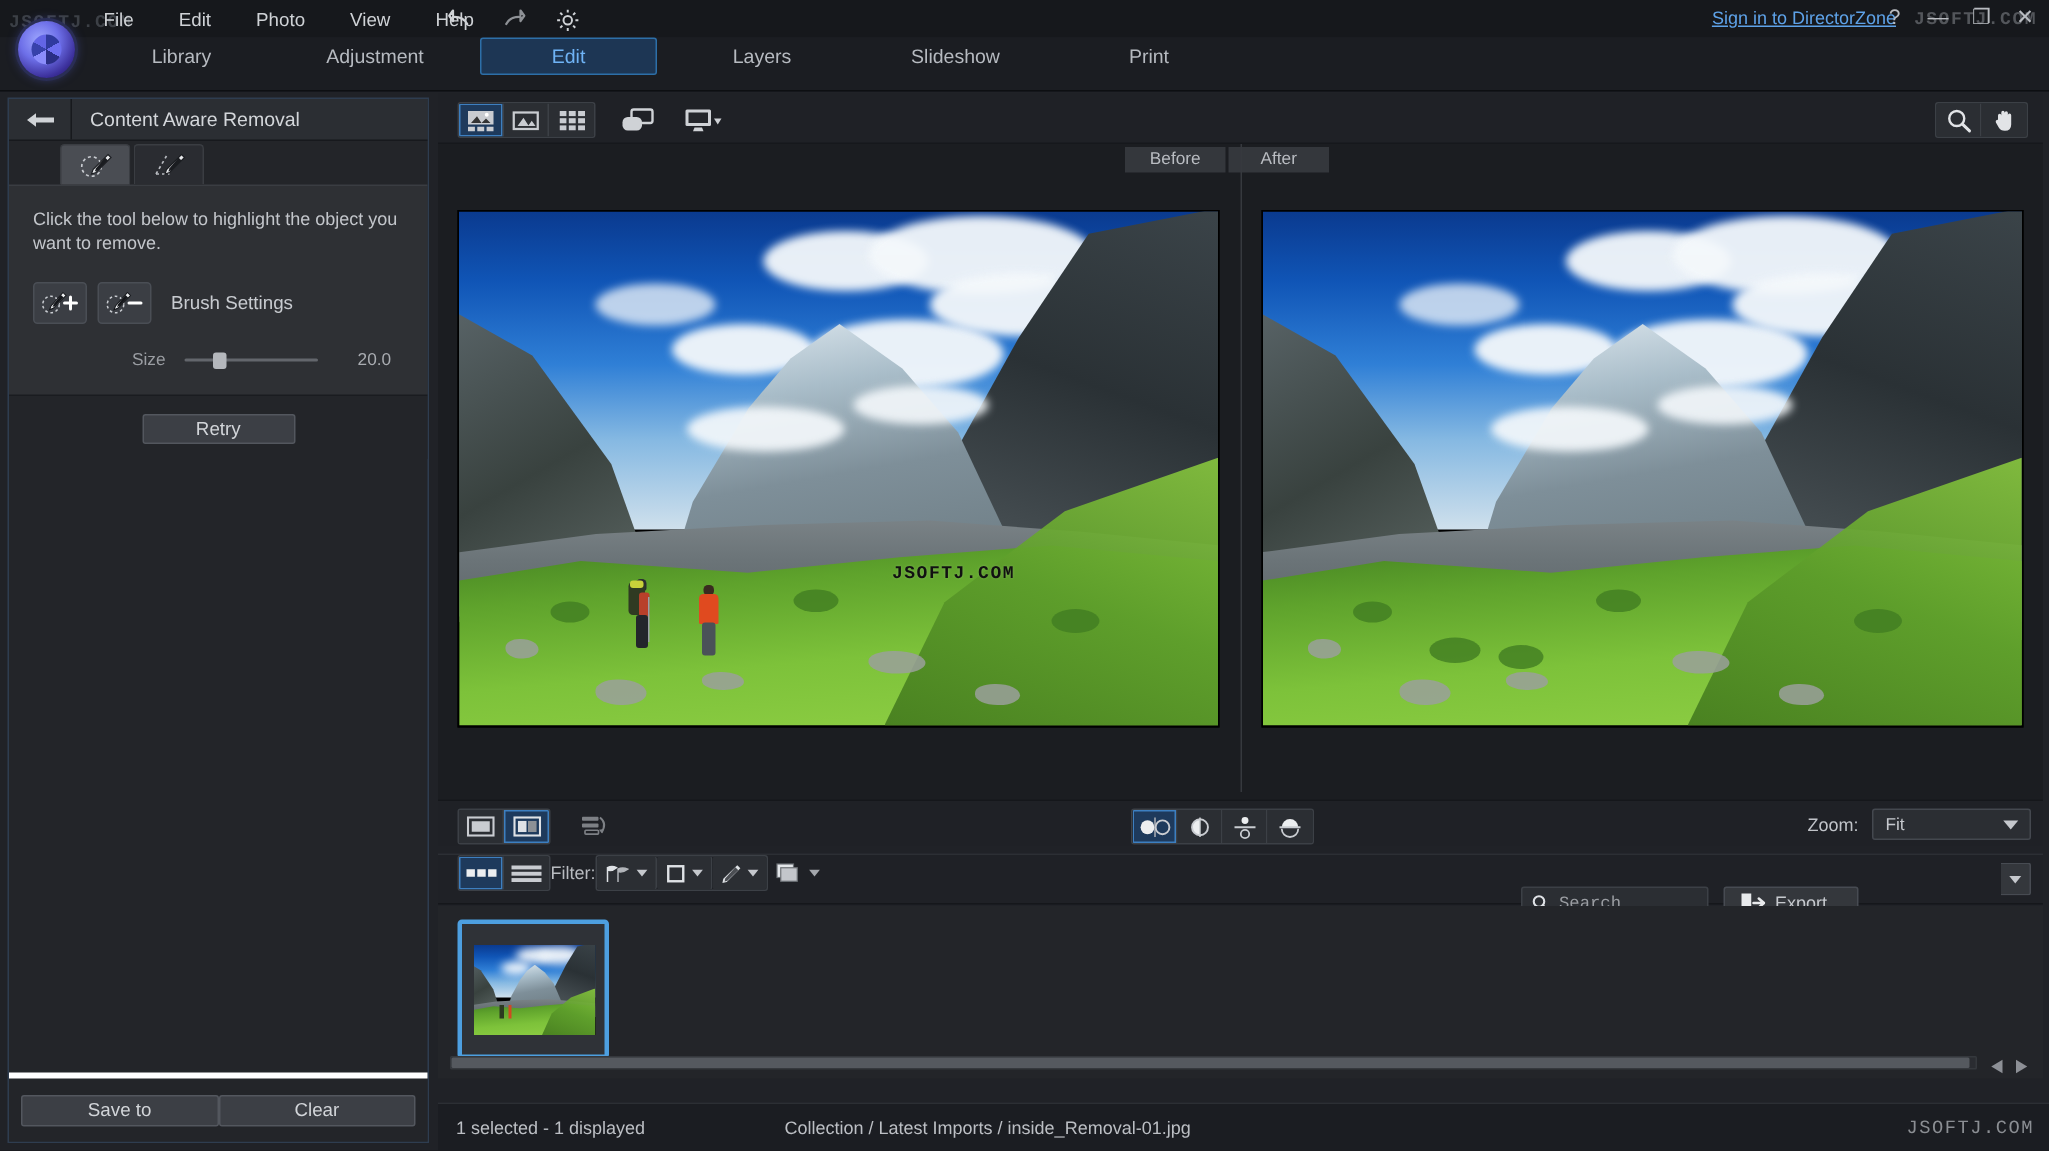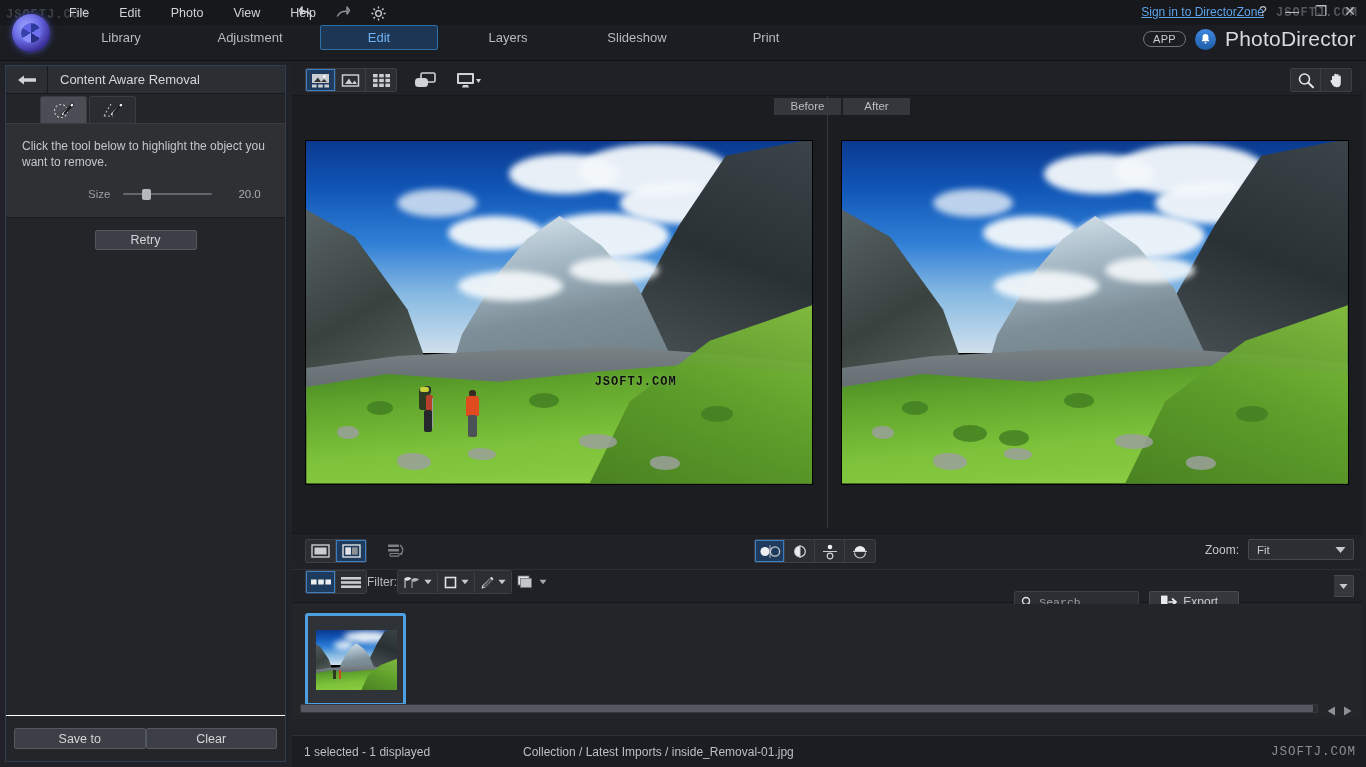--- a/index.html
+++ b/index.html
@@ -126,21 +126,21 @@
   .lp-retrywrap { background:#232529; padding:12px 0 10px 0; text-align:center; }
   .btn {
     background:#3c3f45; border:1px solid #53575e; border-radius:2px;
     color:#d2d5d9; font-size:12.5px; cursor:pointer;
     font-family:"Liberation Sans", sans-serif;
   }
   .retry-btn { width:102px; height:20px; }
 
   .lp-footer {
     position:absolute; left:0; bottom:0; width:279px; height:46px;
-    background:#232529; border-top:1px solid #ffffff;
+    background:#232529; border-top:4px solid #ffffff;
     display:flex; align-items:center; justify-content:space-around; padding:0 8px;
   }
   .footer-btn { width:133px; height:21px; }
 
   
   .viewer {
     position:absolute; left:292px; top:62px; width:1070px; height:500px;
     background:#1b1d21;
   }
   .vtoolbar { height:34px; position:relative; border-bottom:1px solid #16181c; background:#1f2126; }
@@ -153,21 +153,21 @@
   .tbtn.active { background:#1e3a5c; box-shadow: inset 0 0 0 1px #3d7fc0; }
 
   .vt-left { position:absolute; left:13px; top:6px; display:flex; align-items:center; gap:12px; }
   .vt-right { position:absolute; right:10px; top:6px; }
   .plainbtn {
     width:32px; height:22px; display:flex; align-items:center; justify-content:center;
     cursor:pointer; color:#cfd2d6;
   }
 
   .ba-tabs {
-    position:absolute; left:458px; top:36px; display:flex; gap:2px;margin-left:24px;
+    position:absolute; left:458px; top:36px; display:flex; gap:2px;
   }
   .ba-tab {
     width:67px; height:17px; background:#34373c; color:#b9bcc1;
     font-size:11.5px; text-align:center; line-height:17px; cursor:pointer;
   }
 
   .canvas { position:absolute; left:0; top:34px; width:1070px; height:432px; display:flex; }
   .pane { flex:1; position:relative; display:flex; align-items:center; justify-content:center; }
   .pane.left-pane { border-right:1px solid #36393e; }
 
@@ -371,29 +371,20 @@
 
     <div class="modules">
       <div class="module">Library</div>
       <div class="module">Adjustment</div>
       <div class="module active">Edit</div>
       <div class="module">Layers</div>
       <div class="module">Slideshow</div>
       <div class="module">Print</div>
     </div>
 
-    <div class="brand">
-      <div class="brand-app">APP</div>
-      <div class="brand-bell">
-        <svg width="11" height="12" viewBox="0 0 11 12">
-            <path d="M5.5 1 C3.6 1 2.6 2.3 2.6 4 L2.6 6.6 L1.6 8.3 L9.4 8.3 L8.4 6.6 L8.4 4 C8.4 2.3 7.4 1 5.5 1 Z M4.3 9.2 C4.4 10 4.9 10.5 5.5 10.5 C6.1 10.5 6.6 10 6.7 9.2 Z" fill="#fff"></path>
-          </svg>
-      </div>
-      <div class="brand-name">PhotoDirector</div>
-    </div>
   </div>
 
   <div class="leftpanel">
     <div class="lp-header">
       <div class="lp-back">
         <svg width="20" height="12" viewBox="0 0 20 12">
             <path d="M1 6 L7 1.5 L7 4.3 L19 4.3 L19 7.7 L7 7.7 L7 10.5 Z" fill="#d0d3d7"></path>
           </svg>
       </div>
       <div class="lp-title">Content Aware Removal</div>
@@ -413,20 +404,39 @@
           <path d="M3 16 L12 16" fill="none" stroke="#b8bbc0" stroke-width="1.1" stroke-dasharray="2 2"></path>
           <path d="M20 3 L22 5 L12 15 L9 16 L10 13 Z" fill="#e8eaec" stroke="#1c1e22" stroke-width="0.8"></path>
           <path d="M18 5 L20 7 L13.5 13.5 L11.2 14.4 L12 12.2 Z" fill="#1a1c20"></path>
         </svg>
       </div>
     </div>
 
     <div class="lp-body">
       <div class="lp-instruction">Click the tool below to highlight the object you want to remove.</div>
 
+      <div class="lp-brushrow">
+        <div class="brushbtn">
+          <svg width="26" height="18" viewBox="0 0 26 18">
+            <circle cx="7" cy="10" r="5.5" fill="none" stroke="#c9ccd1" stroke-width="1" stroke-dasharray="1.8 1.8"></circle>
+            <path d="M15 2 L17 4 L8.5 12.5 L6 13.5 L7 11 Z" fill="#eceef0" stroke="#14161a" stroke-width="0.7"></path>
+            <path d="M13.6 3.6 L15.4 5.4 L10 10.8 L8 11.7 L8.8 9.7 Z" fill="#15171b"></path>
+            <path d="M20 5 L20 13 M16 9 L24 9" stroke="#fff" stroke-width="2" stroke-linecap="round"></path>
+          </svg>
+        </div>
+        <div class="brushbtn">
+          <svg width="26" height="18" viewBox="0 0 26 18">
+            <circle cx="7" cy="10" r="5.5" fill="none" stroke="#c9ccd1" stroke-width="1" stroke-dasharray="1.8 1.8"></circle>
+            <path d="M15 2 L17 4 L8.5 12.5 L6 13.5 L7 11 Z" fill="#eceef0" stroke="#14161a" stroke-width="0.7"></path>
+            <path d="M13.6 3.6 L15.4 5.4 L10 10.8 L8 11.7 L8.8 9.7 Z" fill="#15171b"></path>
+            <path d="M16 9 L24 9" stroke="#fff" stroke-width="2" stroke-linecap="round"></path>
+          </svg>
+        </div>
+        <div class="lp-brushlabel">Brush Settings</div>
+      </div>
 
       <div class="lp-sizerow">
         <div class="lp-sizelabel">Size</div>
         <div class="slider">
           <div class="slider-track"></div>
           <div class="slider-thumb"></div>
         </div>
         <div class="lp-sizeval">20.0</div>
       </div>
     </div>

